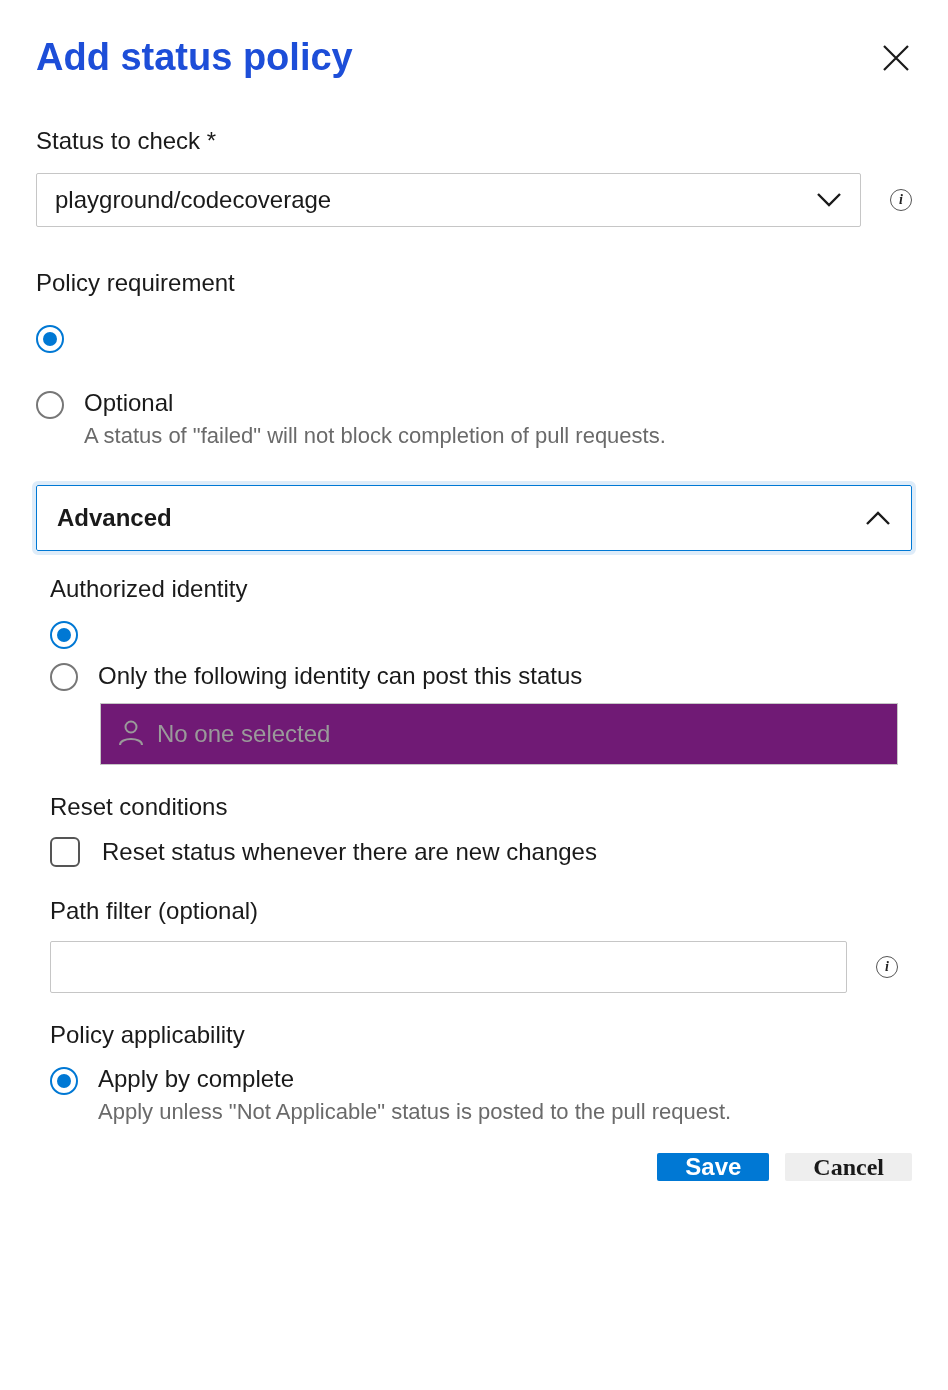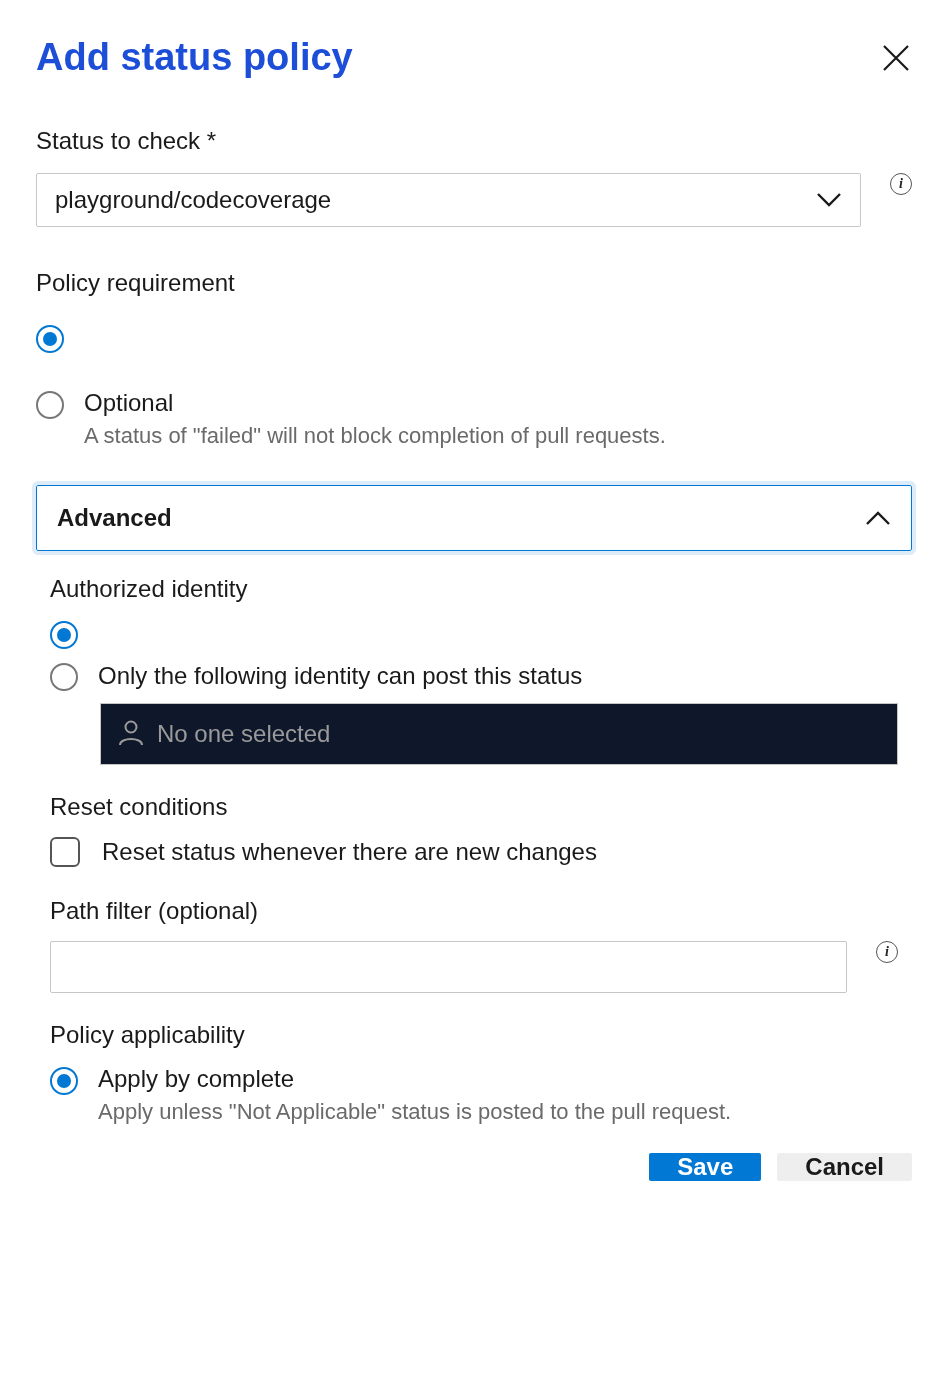--- a/index.html
+++ b/index.html
@@ -24,20 +24,21 @@
     color: #1d4ed8;
   }
   .close-icon svg { display: block; }
   .field-label {
     font-size: 24px;
     color: #1a1a1a;
     margin-bottom: 18px;
   }
   .select-row {
     display: flex;
+    align-items: center;
     gap: 29px;
     margin-bottom: 42px;
   }
   .select {
     flex: 1;
     border: 1px solid #c6c6c6;
     background: #fff;
     padding: 12px 18px;
     font-size: 24px;
     display: flex;
@@ -124,21 +125,21 @@
     padding: 0 14px;
     margin-bottom: 28px;
   }
   .sub-label {
     font-size: 24px;
     margin-bottom: 16px;
   }
   .identity-box {
     margin-left: 50px;
     border: 1px solid #c6c6c6;
-    background: #0f172a;
+    background: #701a75;
     padding: 14px 16px;
     display: flex;
     align-items: center;
     gap: 12px;
     margin-top: 10px;
   }
   .identity-placeholder {
     color: #9a9a9a;
     font-size: 24px;
   }
@@ -173,21 +174,21 @@
   }
   .btn {
     padding: 0 28px;
     font-size: 24px;
     font-weight: 600;
     border: none;
     cursor: pointer;
     border-radius: 2px;
   }
   .btn-primary { background: #0078d4; color: #fff; }
-  .btn-secondary { background: #eeeeee; color: #1a1a1a; }
+  .btn-secondary { background: #eeeeee; color: #1a1a1a; font-family: Liberation Serif, serif; }
 </style>
 </head>
 <body>
 
 <div class="header-row">
   <h1 class="page-title">Add status policy</h1>
   <span class="close-icon">
     <svg width="32" height="32" viewBox="0 0 32 32">
         <path d="M4 4 L28 28 M28 4 L4 28" stroke="#1a1a1a" stroke-width="2.2" fill="none"></path>
       </svg>

